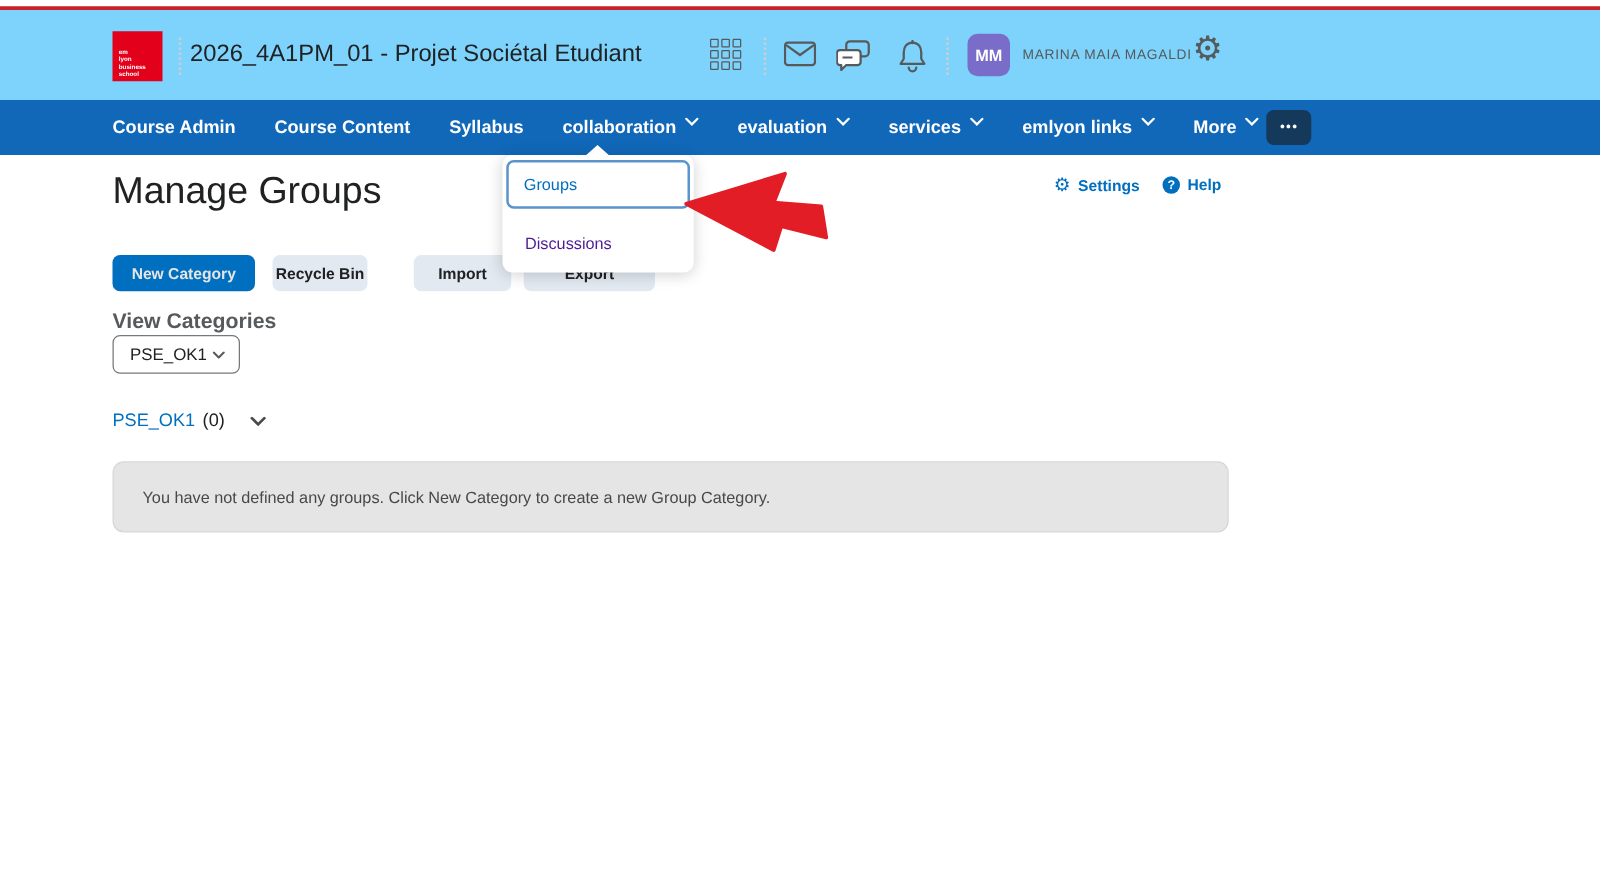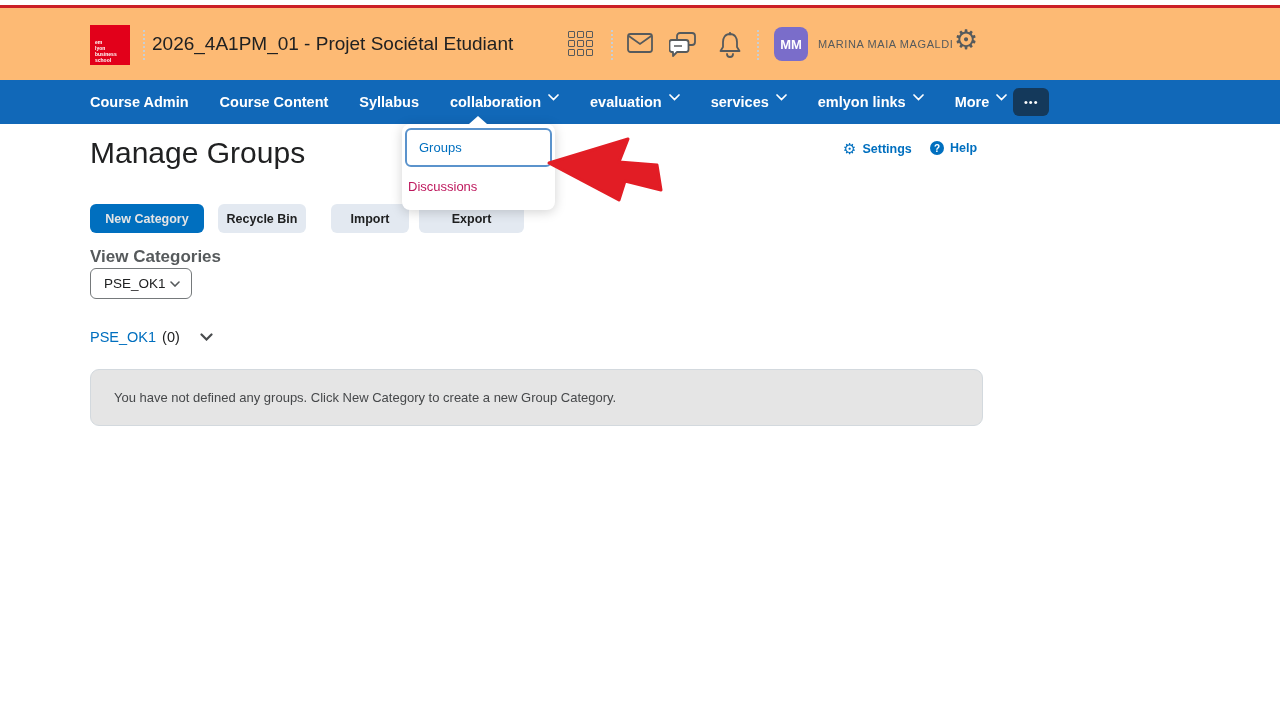--- a/index.html
+++ b/index.html
@@ -10,21 +10,21 @@
     font-family: "Liberation Sans", "DejaVu Sans", sans-serif;
     overflow: hidden;
     color: #202122;
   }
   .abs { position: absolute; }
 
   
   .top-line { top:5px; left:0; width:1280px; height:3px; background:#cb2026; }
 
   
-  .header { top:8px; left:0; width:1280px; height:72px; background:#fdba74; }
+  .header { top:8px; left:0; width:1280px; height:72px; background:#7dd3fc; }
   .logo { left:90px; top:17px; width:40px; height:40px; background:#e2001a;
           color:#fff; font-size:5px; line-height:6px; padding:14px 0 0 5px;
           white-space:pre-line; font-weight:bold; }
   .vdots { width:0; border-left:2px dotted #c9ced2; height:30px; top:22px; }
   .course-title { left:152px; top:0; height:72px; display:flex; align-items:center;
                   font-size:19px; color:#202122; }
   .waffle { left:568px; top:23px; display:grid; grid-template-columns:repeat(3,7px);
             grid-auto-rows:7px; gap:2px; cursor:pointer; }
   .waffle span { border:1.6px solid #565a5c; border-radius:1px; }
   .hicon { top:24px; cursor:pointer; }
@@ -47,21 +47,21 @@
   
   .dropdown { left:402px; top:124px; width:153px; background:#fff; border-radius:8px;
               box-shadow:0 2px 12px rgba(0,0,0,.18); padding:4px 0; z-index:50; }
   .dropdown .caret { position:absolute; top:-8px; left:67px; width:0; height:0;
                      border-left:9px solid transparent; border-right:9px solid transparent;
                      border-bottom:8px solid #fff; }
   .menu-item { height:39px; display:flex; align-items:center; padding-left:15px;
                font-size:13px; cursor:pointer; }
   .menu-item.focused { margin:0 3px; border:2px solid #5b93cc; border-radius:6px;
                        color:#006fbf; padding-left:12px; }
-  .menu-item.plain { color:#be185d; padding-left:6px; }
+  .menu-item.plain { color:#4c1d95; padding-left:18px;margin-top:8px; }
 
   
   .anno-arrow { left:543px; top:127px; z-index:60; pointer-events:none; }
 
   
   .page-title { left:90px; top:136px; font-size:30px; font-weight:400; color:#202122; }
   .tools { top:141px; display:flex; align-items:center; gap:6px; cursor:pointer;
            color:#006fbf; font-size:12.5px; font-weight:bold; }
   .tools .gear-glyph { font-size:15px; line-height:1; }
   .help-circle { width:14px; height:14px; border-radius:50%; background:#006fbf; color:#fff;
@@ -198,21 +198,21 @@
 <div class="abs tools" style="left:843px">
   <span class="gear-glyph">⚙</span>
   <span>Settings</span>
 </div>
 <div class="abs tools" style="left:930px">
   <span class="help-circle">?</span>
   <span>Help</span>
 </div>
 
 <button class="abs btn primary" style="left:90px;width:114px">New Category</button>
-<button class="abs btn secondary" style="left:218px;width:88px">Recycle Bin</button>
+<button class="abs btn secondary" style="left:218px;width:76px">Recycle Bin</button>
 <button class="abs btn secondary" style="left:331px;width:78px">Import</button>
 <button class="abs btn secondary" style="left:419px;width:105px">Export</button>
 
 <div class="abs view-cat-label">View Categories</div>
 
 <div class="abs select">
   <span>PSE_OK1</span>
   <svg width="10" height="6" viewBox="0 0 10 6">
     <path d="M1 1 L5 5 L9 1" fill="none" stroke="#565a5c" stroke-width="1.6" stroke-linecap="round"></path>
     </svg>

